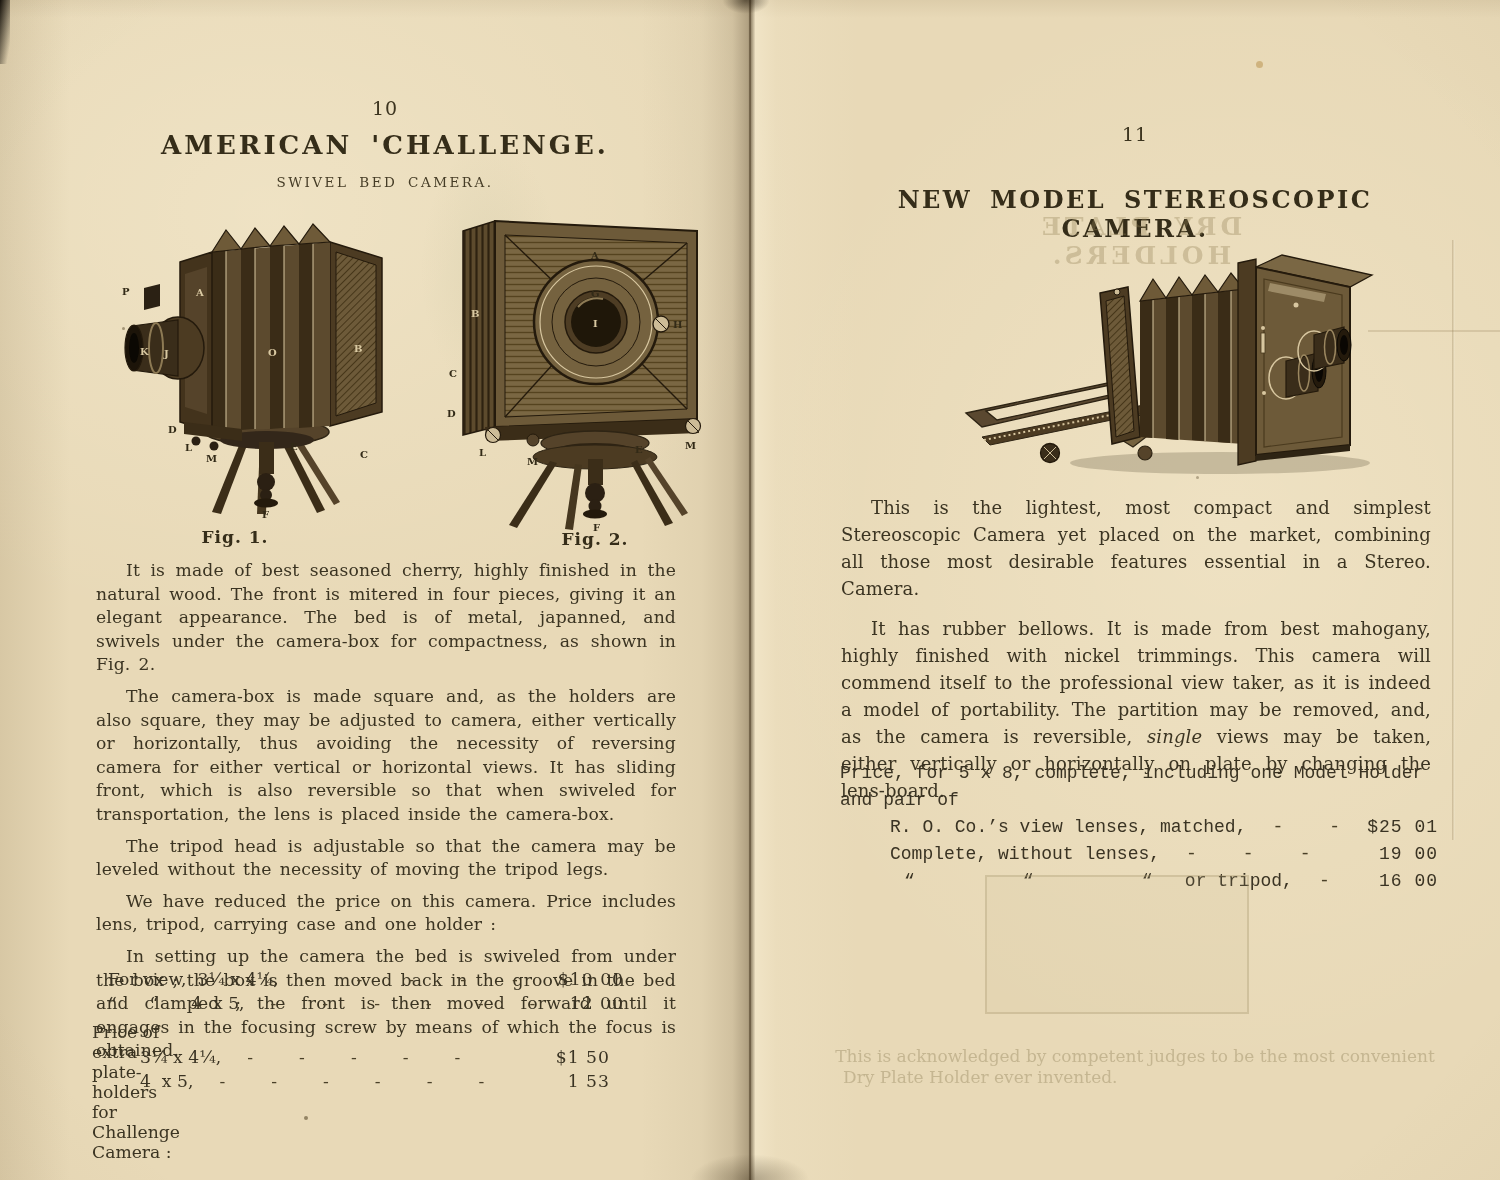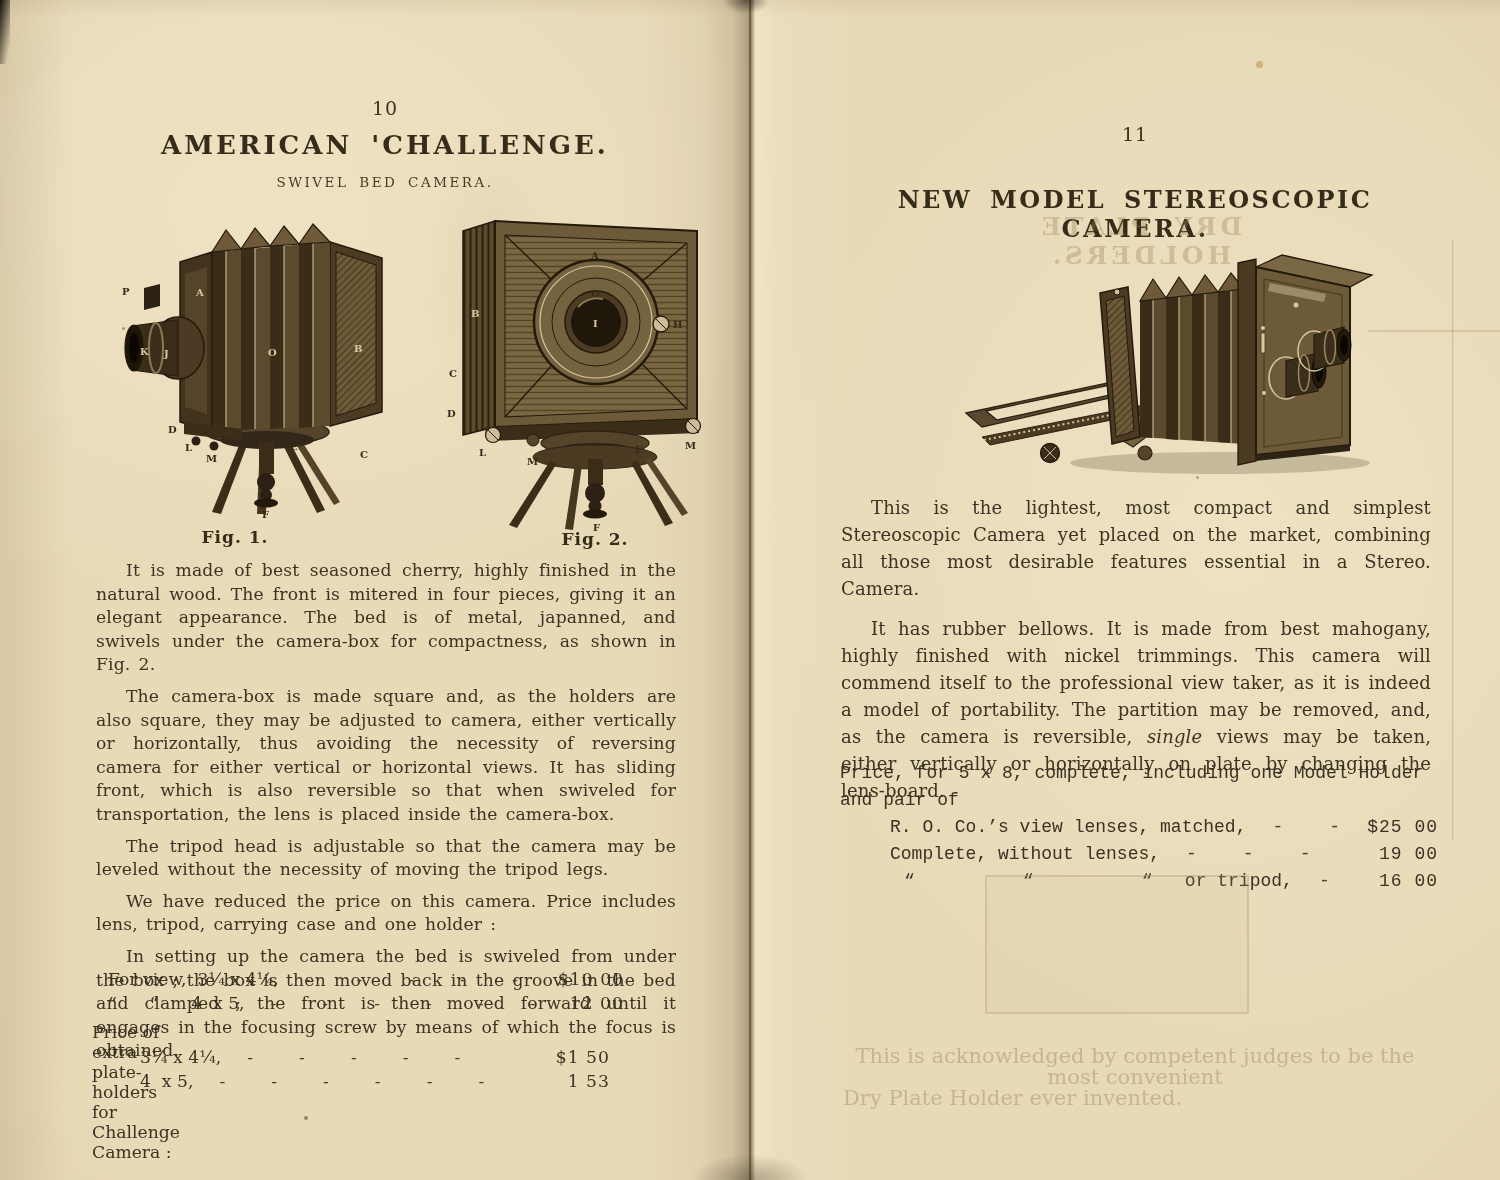--- a/index.html
+++ b/index.html
@@ -59,21 +59,21 @@
   .prow .dsh{flex:1;overflow:hidden;white-space:pre;letter-spacing:46px;padding-left:26px;color:#4a4028;}
   .prow .prc{white-space:pre;text-align:right;letter-spacing:1px;}
   .lp-prices{position:absolute;font-size:17.2px;line-height:23.6px;}
   .rp-prices{position:absolute;font-size:18px;line-height:27px;}
   .extra-head{position:absolute;font-size:17.2px;color:#3b3422;}
 
   
   .bleed-title{position:absolute;transform:scaleX(-1);font-weight:bold;font-size:25px;
     letter-spacing:4px;word-spacing:8px;color:rgba(146,128,84,.34);filter:blur(.4px);}
   .bleed-rect{position:absolute;border:2px solid rgba(160,144,102,.30);background:rgba(205,188,146,.12);filter:blur(.5px);}
-  .bleed-lines{position:absolute;font-size:21px;line-height:21px;color:rgba(130,113,74,.34);filter:blur(.5px);text-align:center;}
+  .bleed-lines{position:absolute;font-size:17px;line-height:21px;color:rgba(130,113,74,.34);filter:blur(.5px);text-align:center;}
   .bleed-smudge{position:absolute;background:radial-gradient(ellipse at 50% 50%, rgba(150,158,118,.12), transparent 70%);}
 
   .figsvg{position:absolute;}
   .figsvg text{font-family:"DejaVu Serif","Liberation Serif",serif;font-weight:bold;font-size:10px;}
   .lab-d{fill:#322a17;}
   .lab-l{fill:#d9c9a2;}
 </style>
 </head>
 <body>
 
@@ -330,21 +330,21 @@
     <div class="bodytext rp-body" style="left:833px;top:486px;width:606px;">
       <p>This is the lightest, most compact and simplest Stereoscopic Camera yet placed on the market, combining all those most desirable features essential in a Stereo. Camera.</p>
       <p><span>It has rubber bellows.  It is made from best mahogany, highly finished with nickel trimmings.  This camera will commend itself to the professional view taker, as it is indeed a model of portability.  The partition may be removed, and, as the camera is reversible, </span><i>single</i><span> views may be taken, either vertically or horizontally on plate by changing the lens-board.</span></p>
     </div>
 
     <div class="rp-prices" style="left:840px;top:760px;width:598px;font-family:Liberation Mono, monospace;">
       <div>Price, for 5 x 8, complete, including one Model Holder and pair of</div>
       <div class="prow">
         <span class="lbl" style="padding-left:50px;">R. O. Co.’s view lenses, matched,</span>
         <span class="dsh">---</span>
-        <span class="prc" style="width:92px;">$25 00</span>
+        <span class="prc" style="width:92px;">$25 01</span>
       </div>
       <div class="prow">
         <span class="lbl" style="padding-left:50px;">Complete, without lenses,</span>
         <span class="dsh">------</span>
         <span class="prc" style="width:92px;">19 00</span>
       </div>
       <div class="prow">
         <span class="lbl" style="padding-left:64px;">“          “          “   or tripod,</span>
         <span class="dsh">---</span>
         <span class="prc" style="width:92px;">16 00</span>

